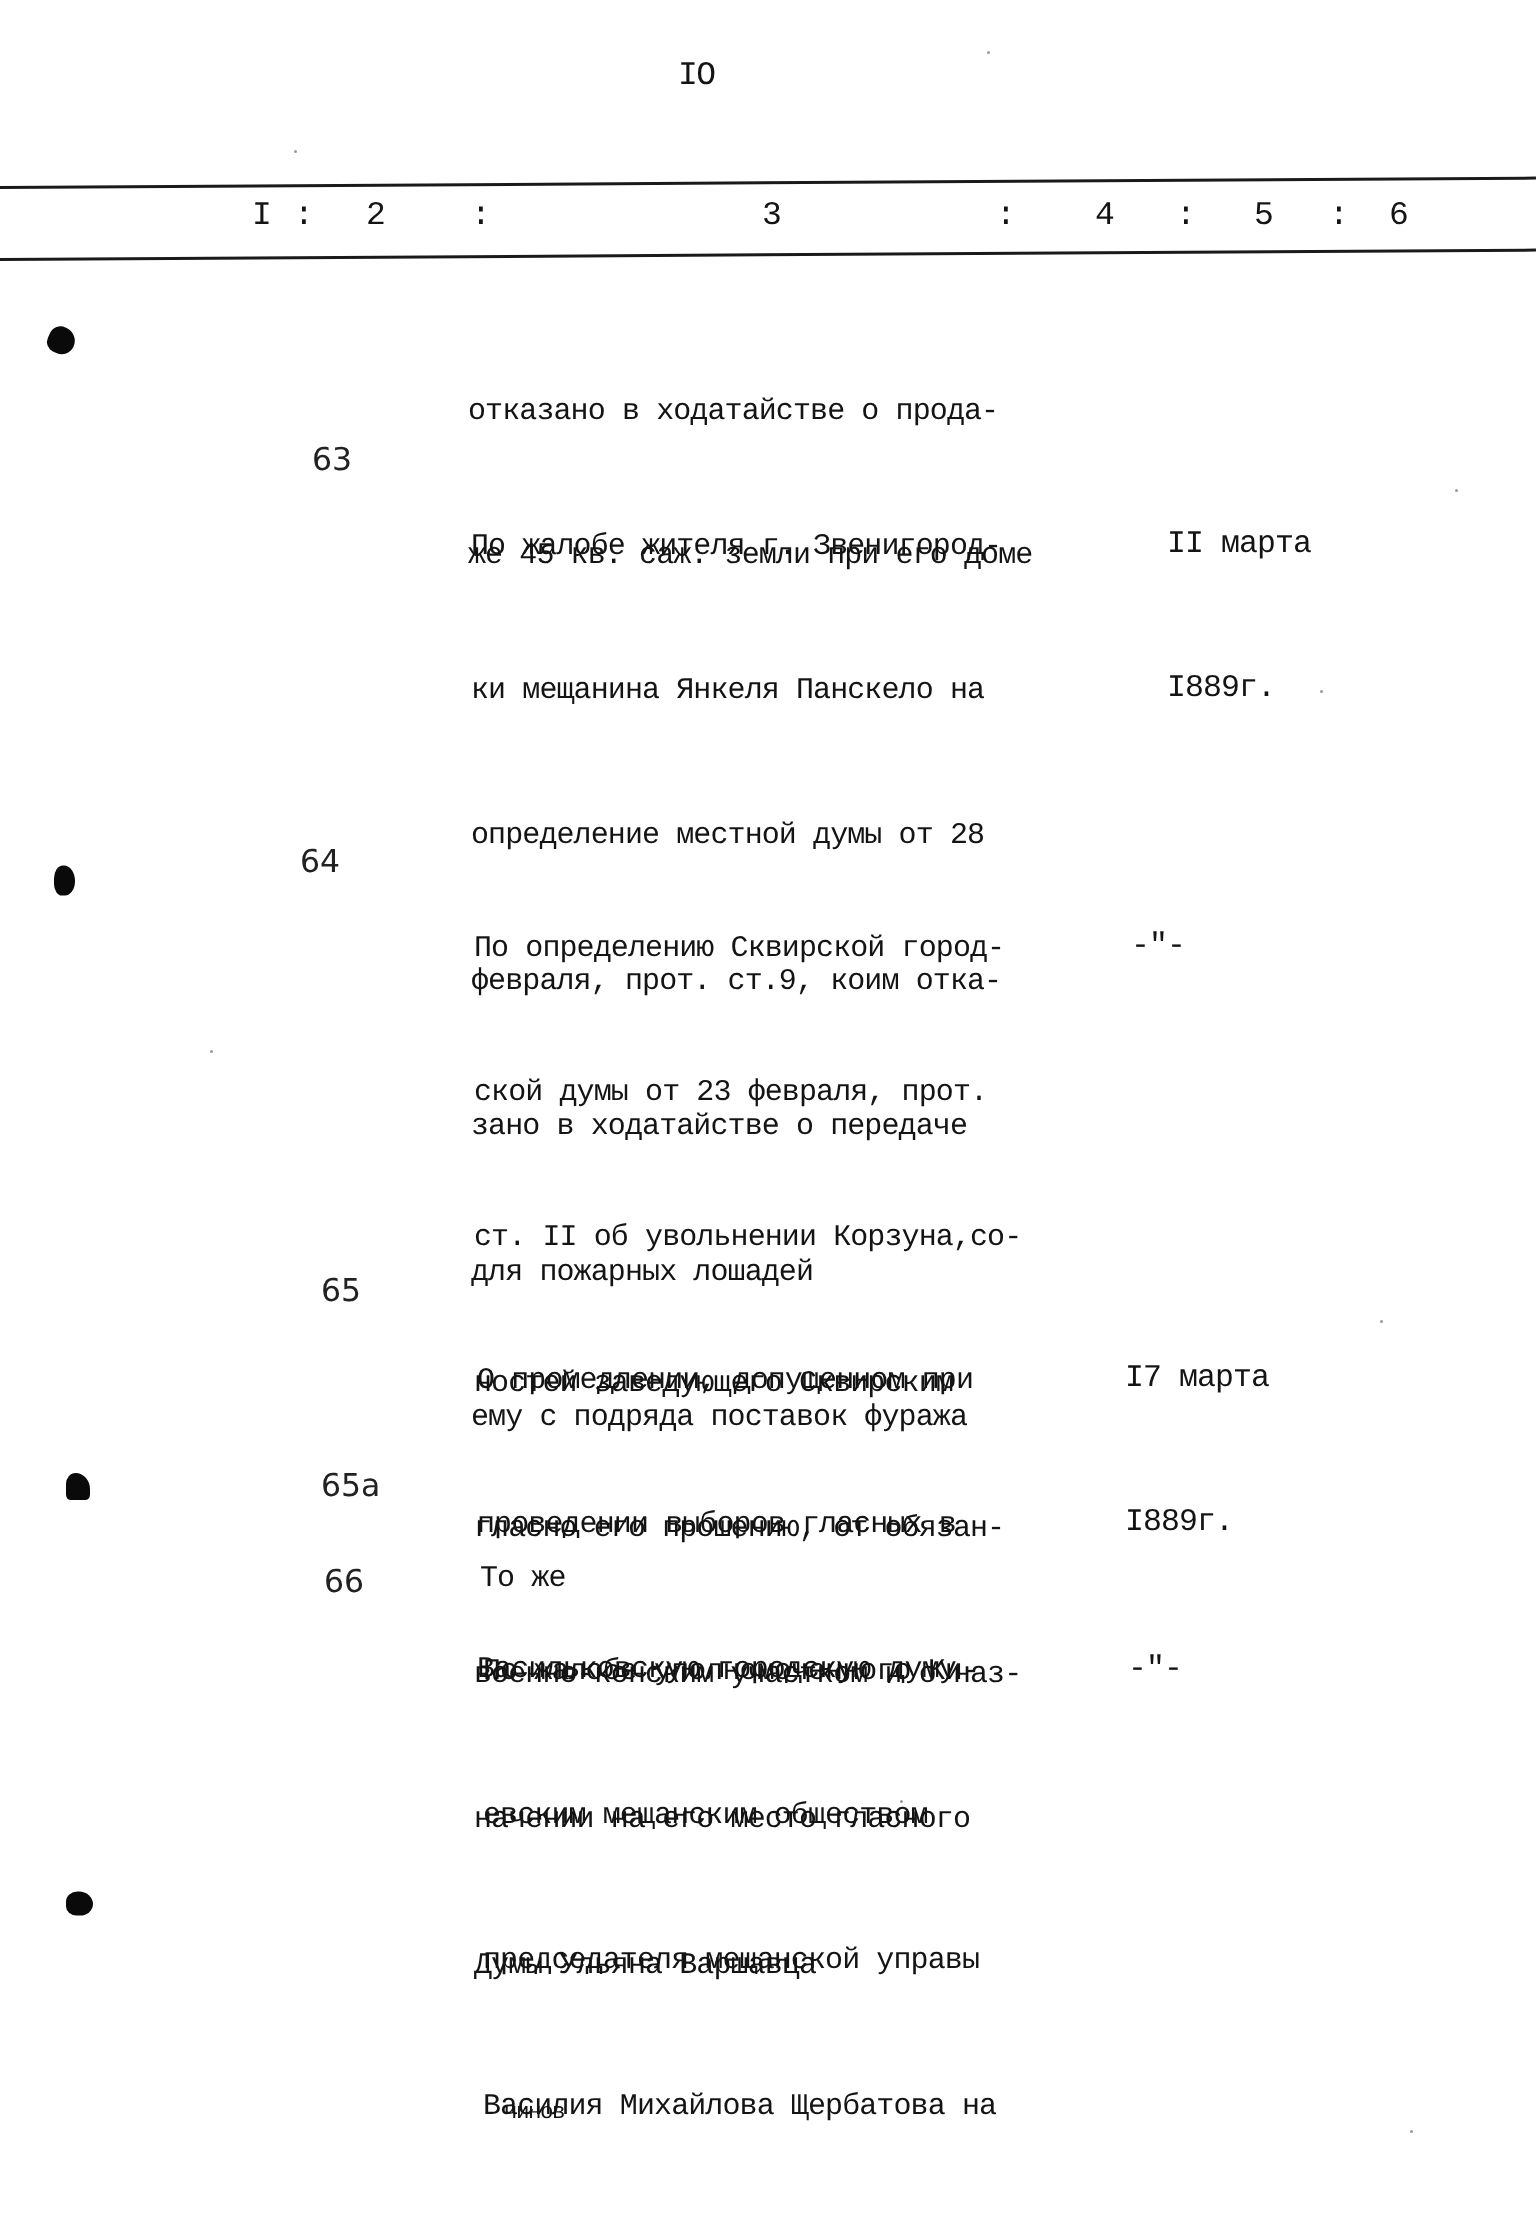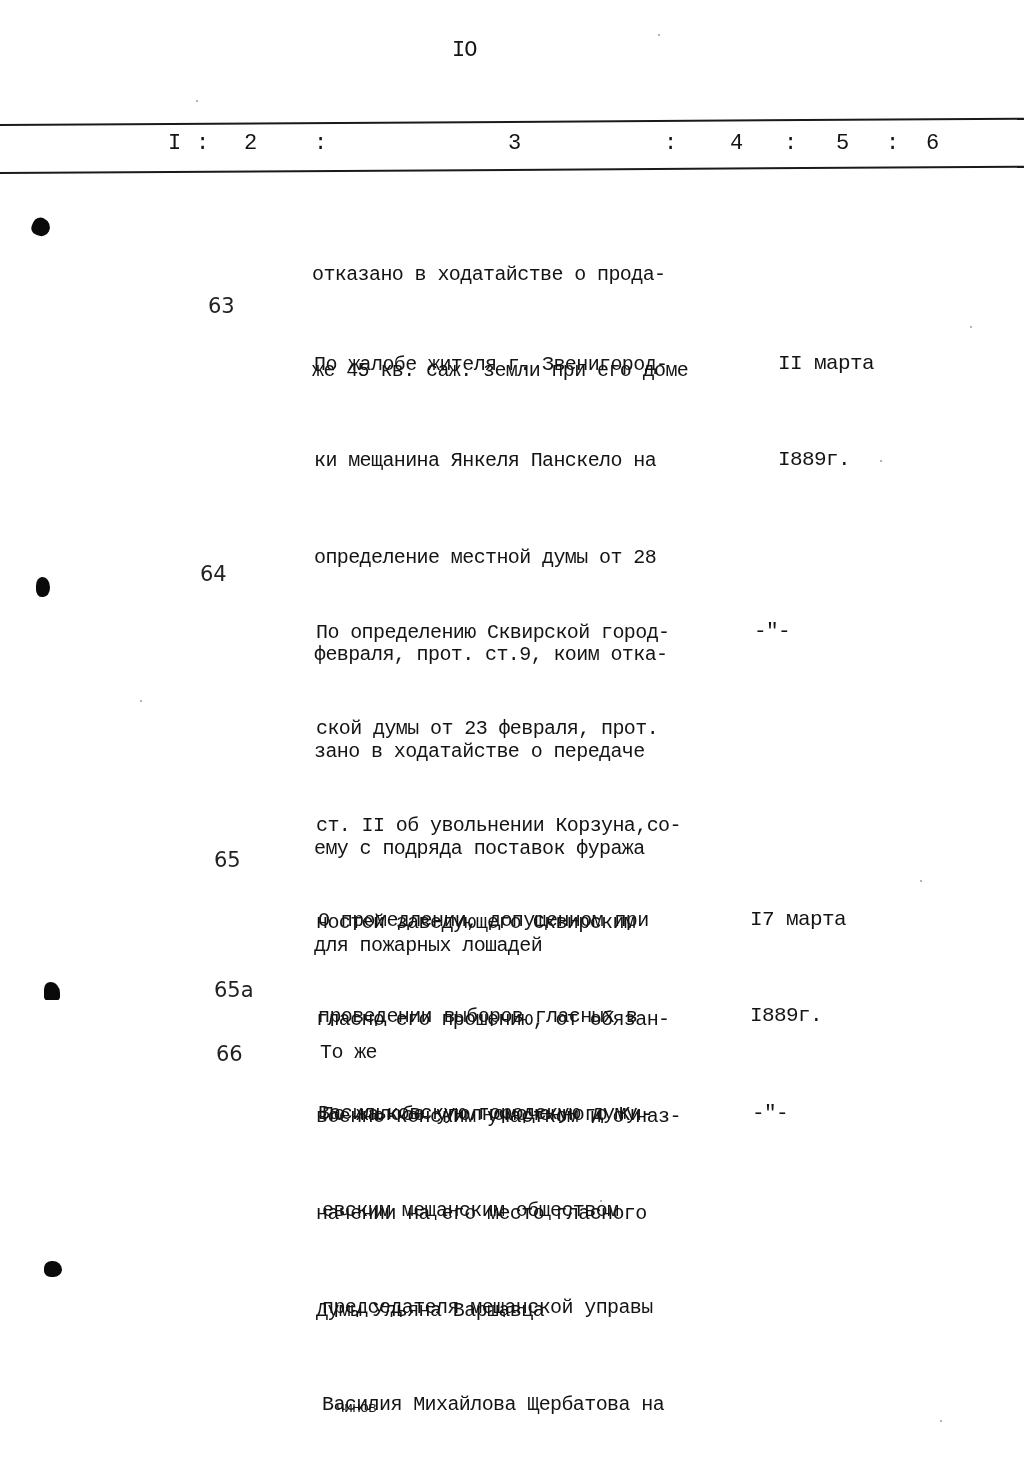--- a/index.html
+++ b/index.html
@@ -113,22 +113,22 @@
   <span class="line">же 45 кв. саж. земли при его доме</span>
 </div>
 
 <div class="entry-num" style="left:208px; top:294px;">63</div>
 <div class="entry-text" style="left:314px; top:284px;">
   <span class="line">По жалобе жителя г. Звенигород-</span>
   <span class="line">ки мещанина Янкеля Панскело на</span>
   <span class="line">определение местной думы от 28</span>
   <span class="line">февраля, прот. ст.9, коим отка-</span>
   <span class="line">зано в ходатайстве о передаче</span>
+  <span class="line">для пожарных лошадей</span>
   <span class="line">ему с подряда поставок фуража</span>
-  <span class="line">для пожарных лошадей</span>
 </div>
 <div class="entry-date" style="left:746px; top:284px;margin-left:32px;">
   <span class="line">II марта</span>
   <span class="line">I889г.</span>
 </div>
 
 <div class="entry-num" style="left:200px; top:562px;">64</div>
 <div class="entry-text" style="left:316px; top:552px;">
   <span class="line">По определению Сквирской город-</span>
   <span class="line">ской думы от 23 февраля, прот.</span>

